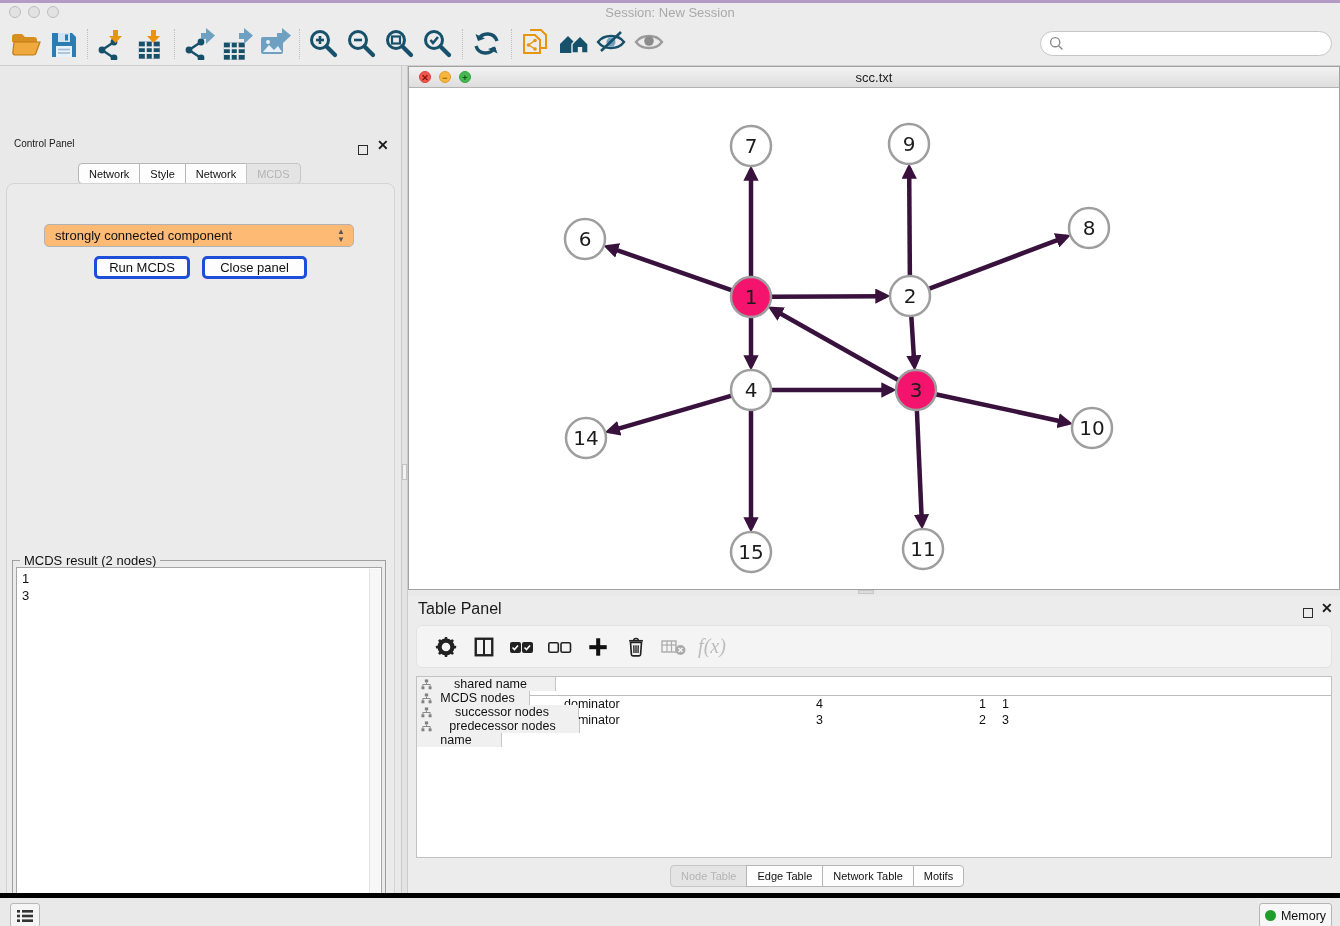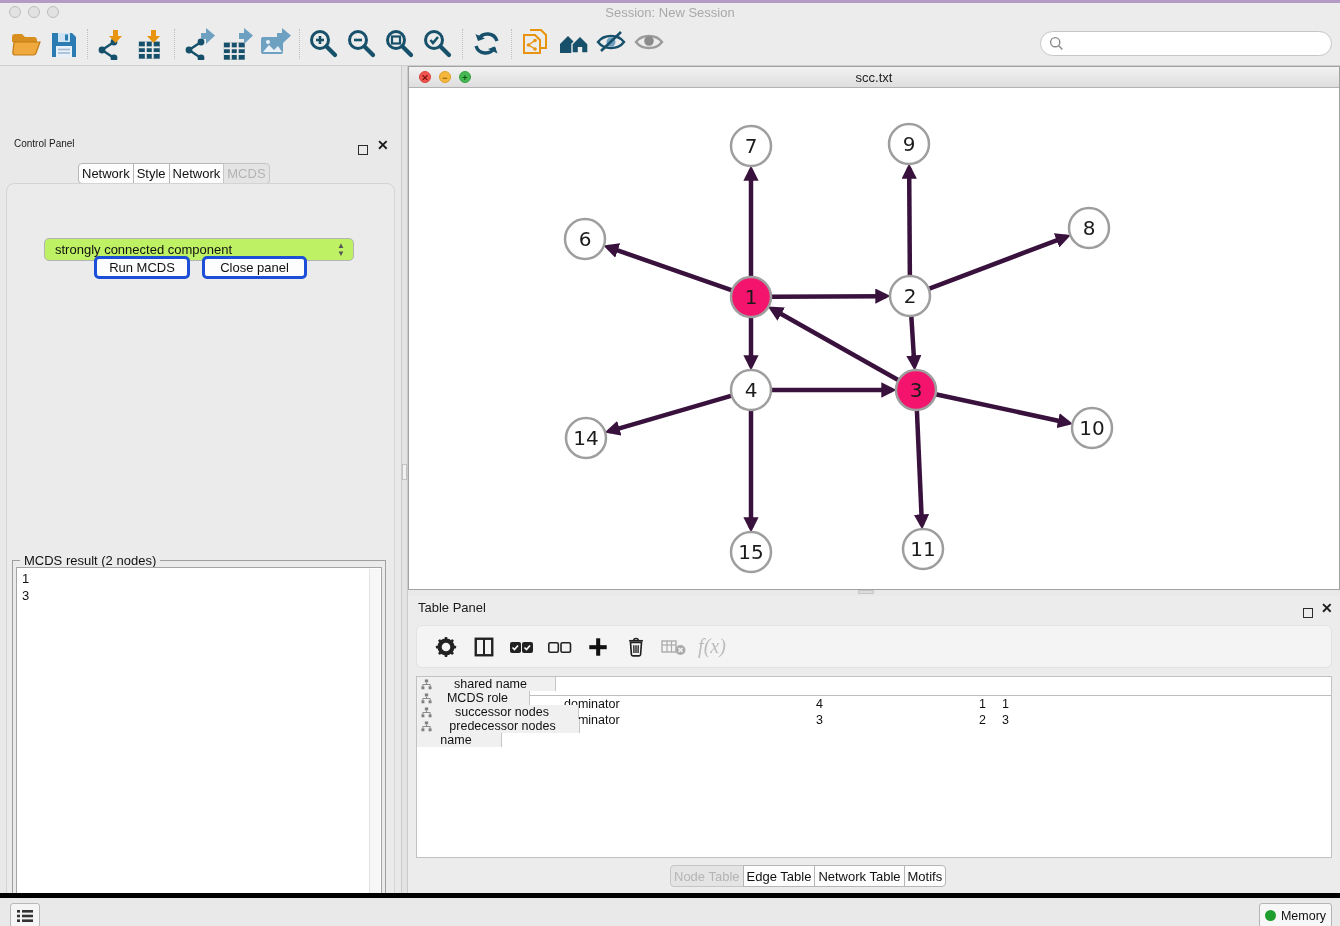--- a/index.html
+++ b/index.html
@@ -19,28 +19,28 @@
   #search-wrap { position:absolute; left:1040px; top:31px; width:292px; height:25px; }
   #search-input { width:100%; height:100%; border:1px solid #c6c6c6; border-radius:13px; background:#fff; padding-left:28px; font-size:13px; outline:none; color:#333; }
   #search-icon { position:absolute; left:9px; top:5px; color:#8a8a8a; }
 
   
   #control-panel { left:0; top:66px; width:401px; height:827px; background:#e9e9e9; }
   #cp-title { left:14px; top:72px; font-size:10px; color:#1a1a1a; }
   .mini-float { width:10px; height:10px; border:1.5px solid #2b2b2b; display:inline-block; }
   .mini-close { font-size:14px; font-weight:bold; color:#1a1a1a; line-height:10px; }
   .tabgroup { display:flex; }
-  .tab { border:1px solid #b6b6b6; background:#fdfdfd; color:#111; font-size:13px; height:21px; display:flex; align-items:center; justify-content:center; padding:0 3px; margin-left:-1px; white-space:nowrap; }
+  .tab { border:1px solid #b6b6b6; background:#fdfdfd; color:#111; font-size:11px; height:21px; display:flex; align-items:center; justify-content:center; padding:0 10px; margin-left:-1px; white-space:nowrap; }
   .tab:first-child { border-radius:4px 0 0 4px; margin-left:0; }
   .tab:last-child { border-radius:0 4px 4px 0; }
   .tab.selected { background:#e4e4e4; color:#b4b4b4; border-color:#c6c6c6; }
   #cp-tabs { left:78px; top:97px; }
   #cp-body { left:6px; top:117px; width:389px; height:761px; background:#ebebeb; border:1px solid #d4d4d4; border-radius:8px; }
   #opt-label { left:7px; top:137px; width:388px; text-align:center; font-size:13px; color:#111; }
-  #criterion-select { left:44px; top:172px; width:310px; height:23px; background:#bef264; border:1px solid #b3b3b3; border-radius:5px; font-size:13px; color:#111; display:flex; align-items:center; padding-left:10px; }
+  #criterion-select { left:44px; top:158px; width:310px; height:23px; background:#fdba74; border:1px solid #b3b3b3; border-radius:5px; font-size:13px; color:#111; display:flex; align-items:center; padding-left:10px; }
   #criterion-select .chevrons { position:absolute; right:8px; top:3px; font-size:8px; color:#555; line-height:8px; text-align:center; }
   .cp-btn { height:23px; background:#fdfdfd; border:3px solid #1d4ed8; border-radius:5px; font-size:13px; color:#111; display:flex; align-items:center; justify-content:center; }
   #run-btn { left:94px; top:190px; width:96px; }
   #closepanel-btn { left:202px; top:190px; width:105px; }
   #result-box { left:12px; top:494px; width:374px; height:378px; border:1px solid #9f9f9f; }
   #result-legend { left:20px; top:487px; background:#ebebeb; padding:0 4px; font-size:13px; color:#111; }
   #result-area { left:16px; top:501px; width:366px; height:364px; background:#fff; border:1px solid #a5a5a5; }
   #result-text { padding:2px 5px; font-size:13px; line-height:17px; color:#111; font-family:"Liberation Sans", sans-serif; white-space:pre; }
   #result-scroll { position:absolute; right:1px; top:1px; width:11px; height:362px; background:#f7f7f7; border-left:1px solid #e3e3e3; }
 
@@ -54,21 +54,21 @@
   #net-titlebar { left:0; top:0; width:930px; height:21px; background:linear-gradient(#f2f2f2,#dedede); border-bottom:1px solid #b2b2b2; }
   #net-title { width:100%; text-align:center; font-size:13px; color:#222; line-height:21px; }
   .light { width:12px; height:12px; border-radius:50%; position:absolute; top:4px; font-size:9px; font-weight:bold; text-align:center; line-height:12px; }
   #light-close { left:10px; background:#f3564f; border:1px solid #d8443d; color:#7c120e; }
   #light-min  { left:30px; background:#f6b73c; border:1px solid #dd9f2a; color:#8a5d05; }
   #light-zoom { left:50px; background:#47b753; border:1px solid #35a342; color:#0c5a14; }
   #net-canvas { left:0; top:21px; width:930px; height:501px; background:#fff; }
 
   
   #table-panel { left:408px; top:596px; width:932px; height:297px; background:#ececec; }
-  #tp-title { left:10px; top:4px; font-size:13px; color:#1a1a1a;text-align:center; }
+  #tp-title { left:10px; top:4px; font-size:16px; color:#1a1a1a;text-align:center; }
   #tp-toolbar { left:8px; top:29px; width:916px; height:43px; background:#f4f4f4; border:1px solid #e2e2e2; border-radius:6px; display:flex; align-items:center; padding-left:10px; }
   .tp-icon { width:38px; height:32px; display:flex; align-items:center; justify-content:center; }
   #fx-label { font-size:20px; color:#bcbcbc; font-family:"Liberation Serif", serif; font-style:italic; }
   #tbl { left:8px; top:80px; width:916px; height:182px; background:#fff; border:1px solid #c2c2c2; }
   #tbl-head { display:flex; height:19px; border-bottom:1px solid #bdbdbd;flex-direction:column; }
   .th { background:#f0f0f0; border-right:1px solid #c6c6c6; display:flex; align-items:center; font-size:12.5px; color:#111; position:relative; }
   .th .lbl { flex:1; text-align:center; padding-right:6px; }
   .th svg { margin-left:4px; }
   .tr { display:flex; height:16px; font-size:12.5px; color:#111; }
   .td { padding:0 8px; line-height:16px; white-space:nowrap; overflow:hidden; }
@@ -448,21 +448,21 @@
           </svg>
           <span class="lbl">shared name</span>
         </div>
         <div class="th" style="width: 113px;">
           <svg width="11" height="11" viewBox="0 0 12 12">
             <rect x="4.2" y="0.5" width="3.6" height="3.2" fill="#808080"></rect>
             <rect x="0.5" y="8" width="3.2" height="3.2" fill="#808080"></rect>
             <rect x="8.3" y="8" width="3.2" height="3.2" fill="#808080"></rect>
             <path d="M6 4 v2 M2 8 V6 h8 v2" fill="none" stroke="#808080" stroke-width="1"></path>
           </svg>
-          <span class="lbl">MCDS role</span>
+          <span class="lbl">MCDS nodes</span>
         </div>
         <div class="th" style="width: 162px;">
           <svg width="11" height="11" viewBox="0 0 12 12">
             <rect x="4.2" y="0.5" width="3.6" height="3.2" fill="#808080"></rect>
             <rect x="0.5" y="8" width="3.2" height="3.2" fill="#808080"></rect>
             <rect x="8.3" y="8" width="3.2" height="3.2" fill="#808080"></rect>
             <path d="M6 4 v2 M2 8 V6 h8 v2" fill="none" stroke="#808080" stroke-width="1"></path>
           </svg>
           <span class="lbl">successor nodes</span>
         </div>

